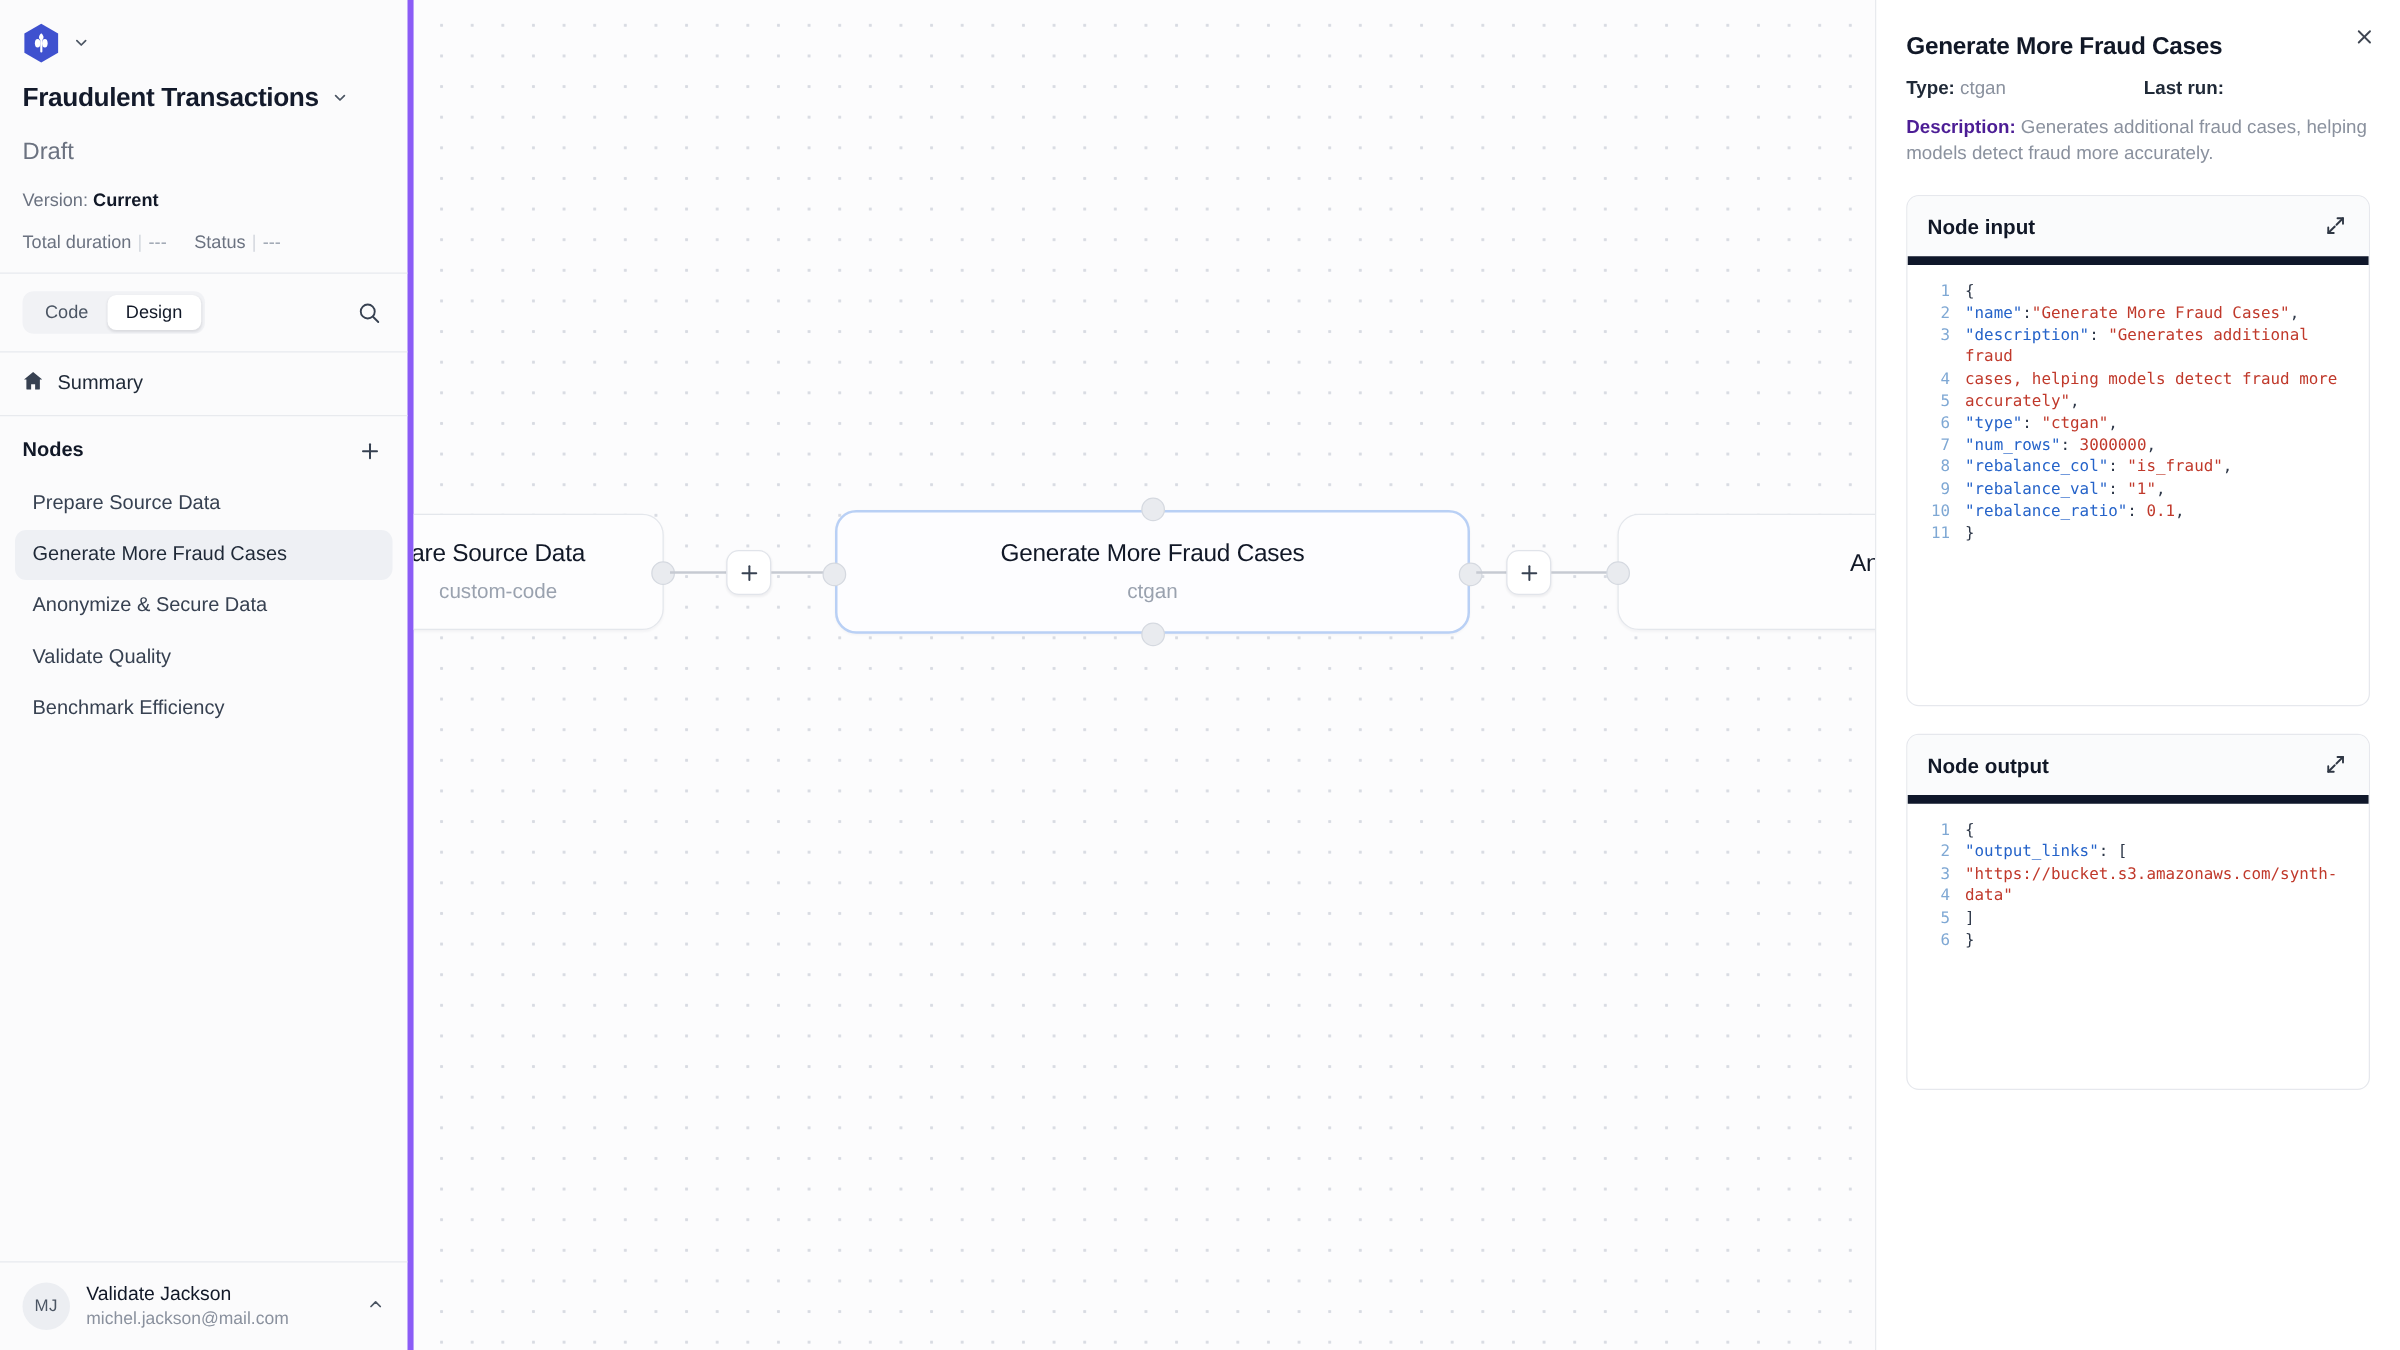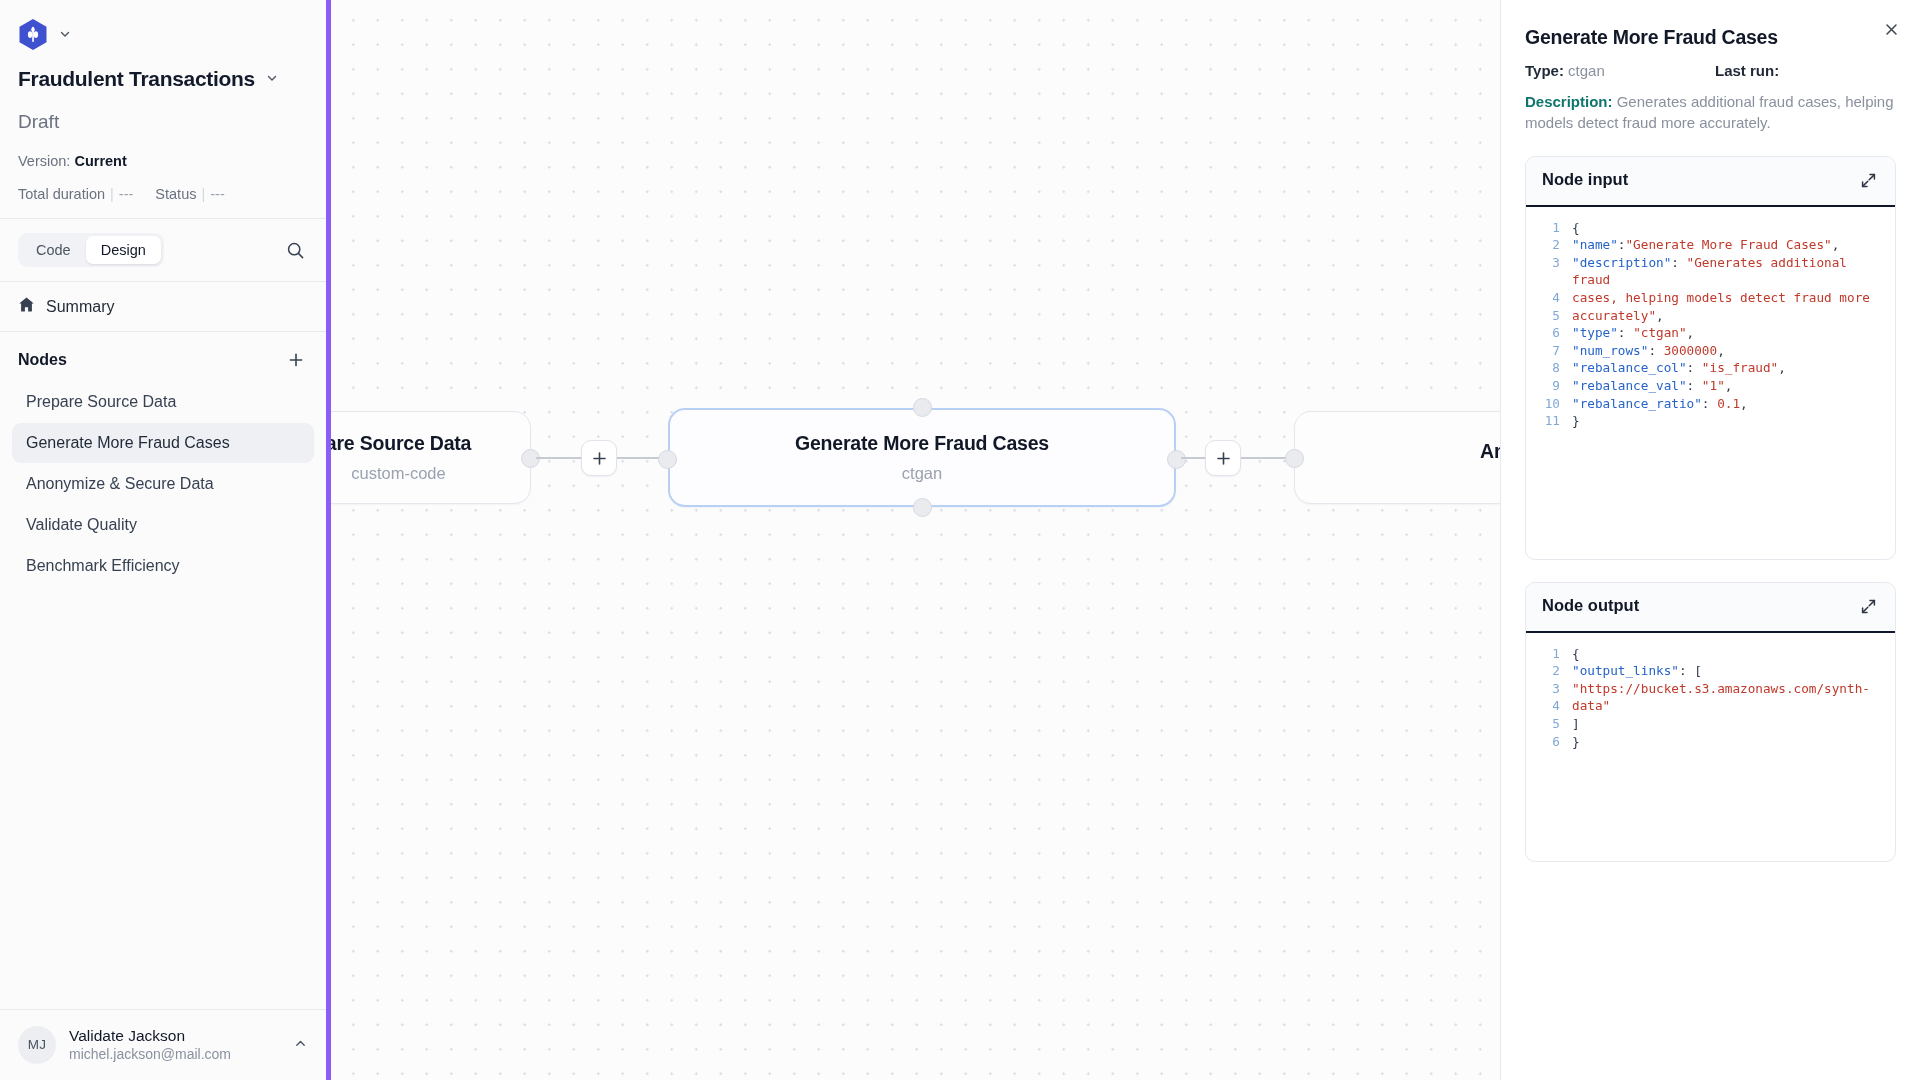--- a/index.html
+++ b/index.html
@@ -96,21 +96,21 @@
     background-size: 24.5px 24.5px;
     background-position: 10px 8px;
   }
   .node {
     position: absolute; background: #fdfdfe; border: 1px solid #e4e7ec;
     border-radius: 17px; display: flex; flex-direction: column;
     align-items: center; justify-content: center;
     box-shadow: 0 1px 2px rgba(16,24,40,.04);
   }
   .node.selected { border: 2.5px solid #b9d0f5; background: #fdfdff; }
-  .node .n-title { font-size: 19.5px; font-weight: 700; color: #111827; letter-spacing: -0.2px; }
+  .node .n-title { font-size: 19.5px; font-weight: 400; color: #111827; letter-spacing: -0.2px; }
   .node .n-sub { font-size: 16.5px; color: #9aa2af; margin-top: 9px; }
   .port {
     position: absolute; width: 19px; height: 19px; border-radius: 50%;
     background: #e9ebef; border: 1px solid #d5d9e0;
   }
   .edge { position: absolute; height: 2px; background: #c6cad2; }
   .plus-node {
     position: absolute; width: 36px; height: 36px; background: #ffffff;
     border: 1px solid #e1e4ea; border-radius: 10px;
     display: flex; align-items: center; justify-content: center;
@@ -128,29 +128,29 @@
     position: absolute; top: 16px; right: 16px; width: 26px; height: 26px;
     background: transparent; border: none; cursor: pointer; color: #3f4652;
     display: flex; align-items: center; justify-content: center;
   }
   .rp-title { font-size: 19.5px; font-weight: 700; color: #111827; letter-spacing: -0.25px; }
   .rp-meta { display: flex; margin-top: 13px; font-size: 15px; }
   .rp-meta .col1 { width: 190px; }
   .rp-meta b { color: #1f2937; font-weight: 700; }
   .rp-meta .v { color: #8a919e; }
   .rp-desc { margin-top: 12px; font-size: 15px; line-height: 1.42; color: #8a919e; }
-  .rp-desc b { color: #0f766e; font-weight: 700; }
+  .rp-desc b { color: #4c1d95; font-weight: 700; }
 
   .card {
     margin-top: 22px; border: 1px solid #e6e8ed; border-radius: 10px;
     background: #ffffff; overflow: hidden;
   }
   .card-head {
-    display: flex; align-items: flex-start; justify-content: space-between;
-    padding: 13px 16px; background: #fafbfc; border-bottom: 2px solid #0f172a;
+    display: flex; align-items: flex-end; justify-content: space-between;
+    padding: 13px 16px; background: #fafbfc; border-bottom: 7px solid #0f172a;
   }
   .card-head .ttl { font-size: 16.5px; font-weight: 700; color: #111827; }
   .expand-btn { background: transparent; border: none; cursor: pointer; color: #2f3744;
                 width: 22px; height: 22px; display:flex; align-items:center; justify-content:center; }
   .code-body { padding: 12px 10px 10px 10px; }
   .code-line { display: flex; font-family: "DejaVu Sans Mono", monospace; font-size: 12.7px; line-height: 17.6px; }
   .ln { width: 36px; text-align: right; color: #7fa8d4; flex: 0 0 36px; padding-right: 12px; user-select: none; }
   .ct { white-space: pre-wrap; word-break: break-word; }
   .tk-key { color: #2563c9; }
   .tk-str { color: #c0392b; }

